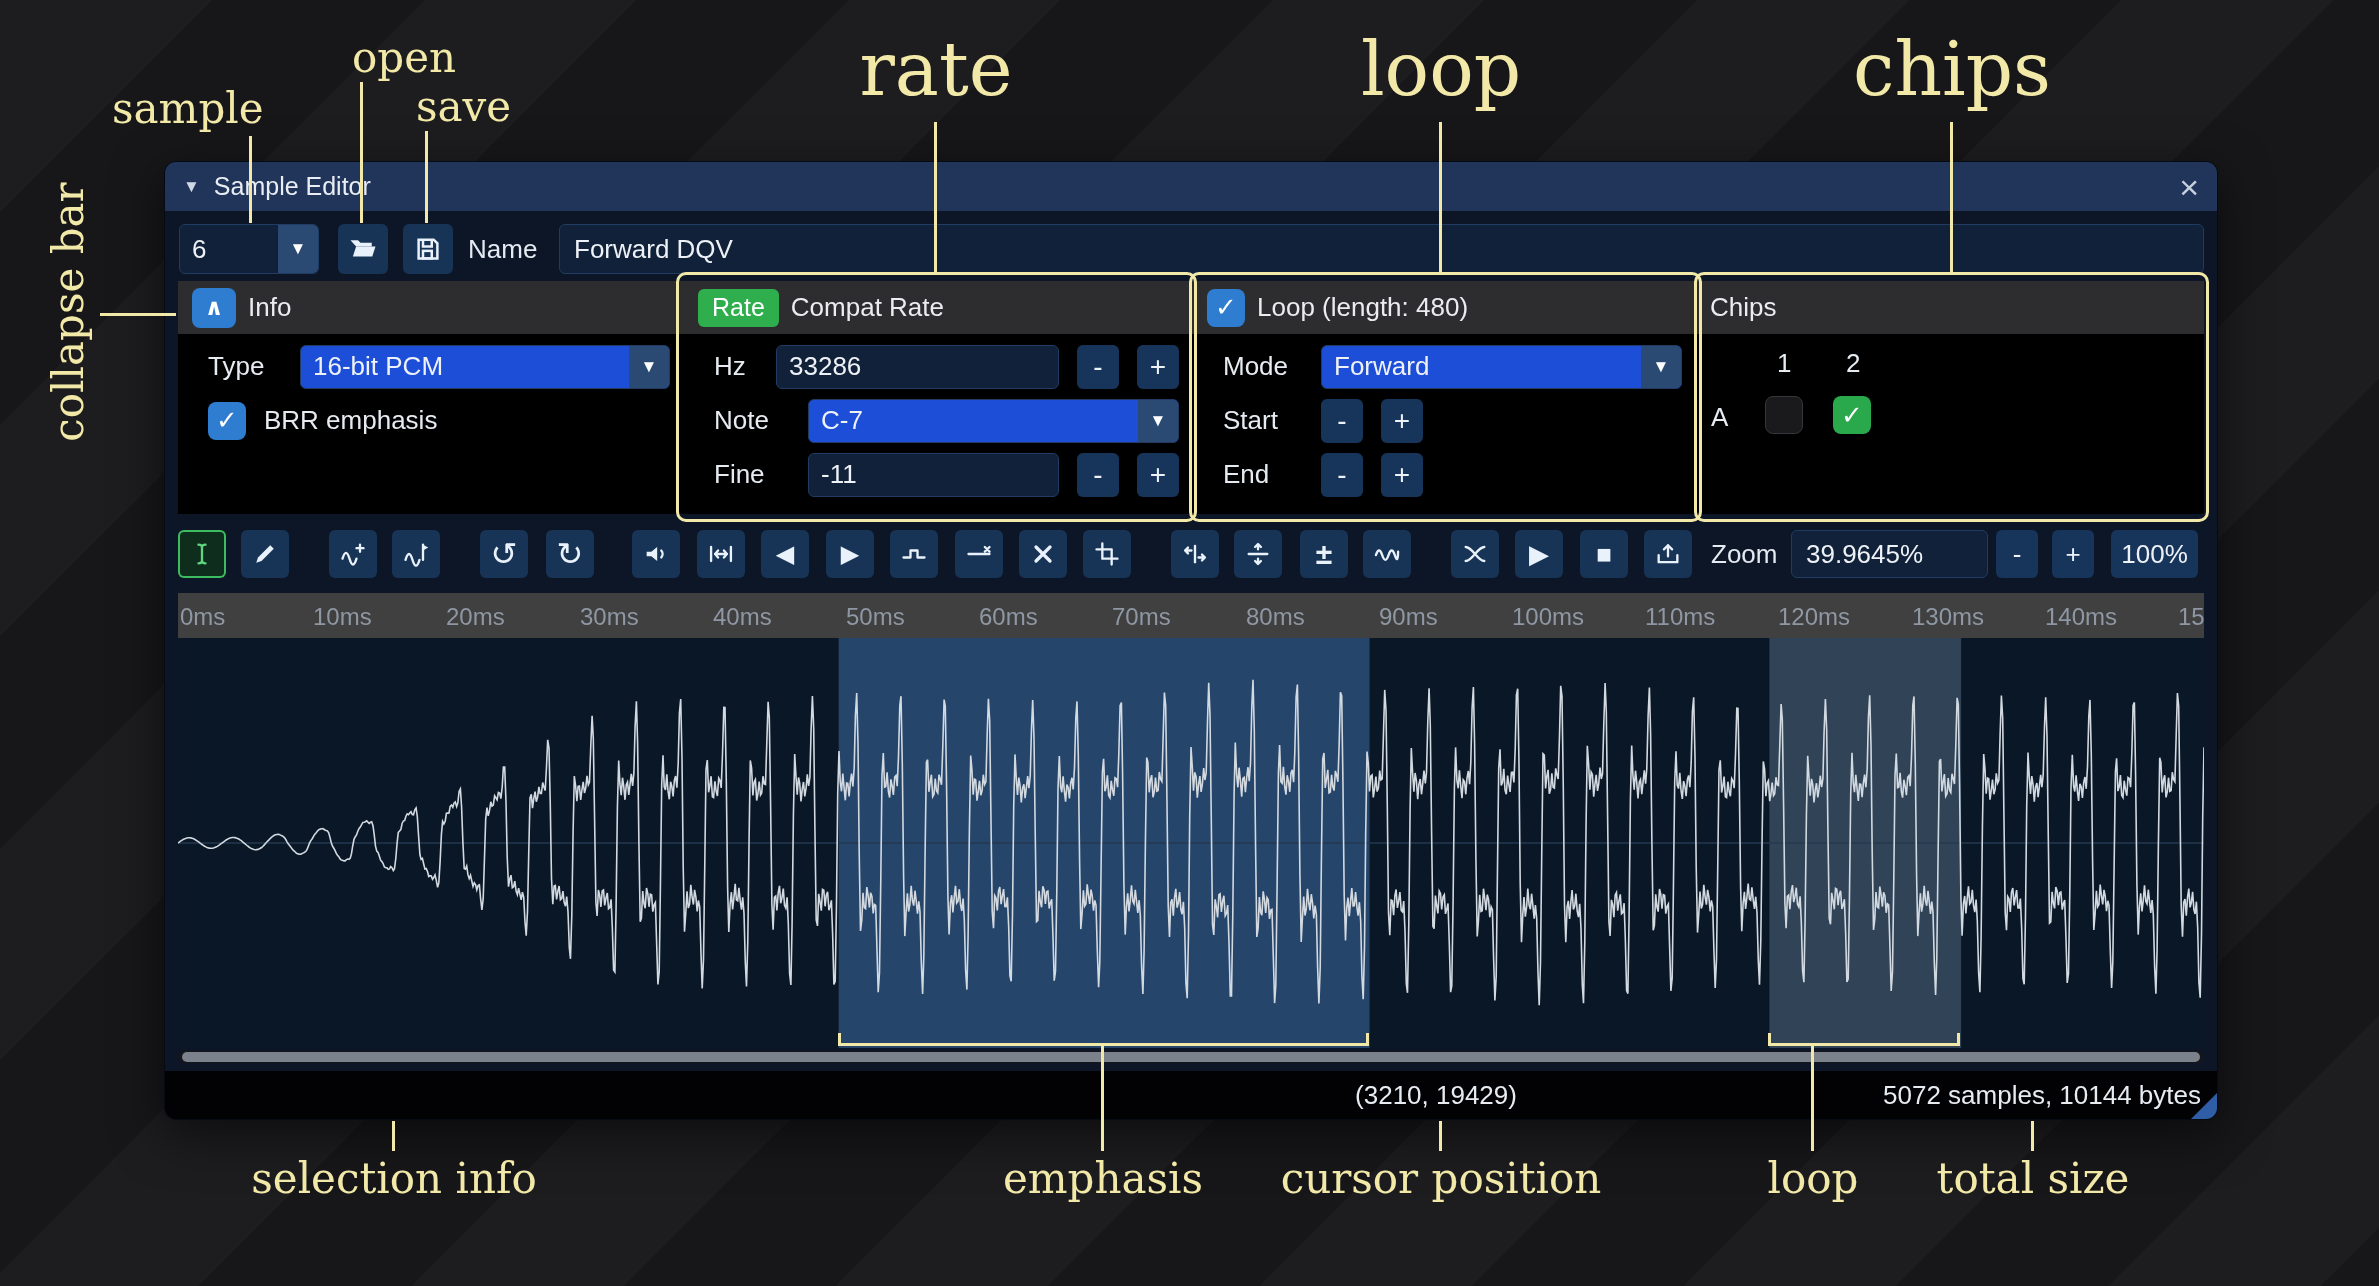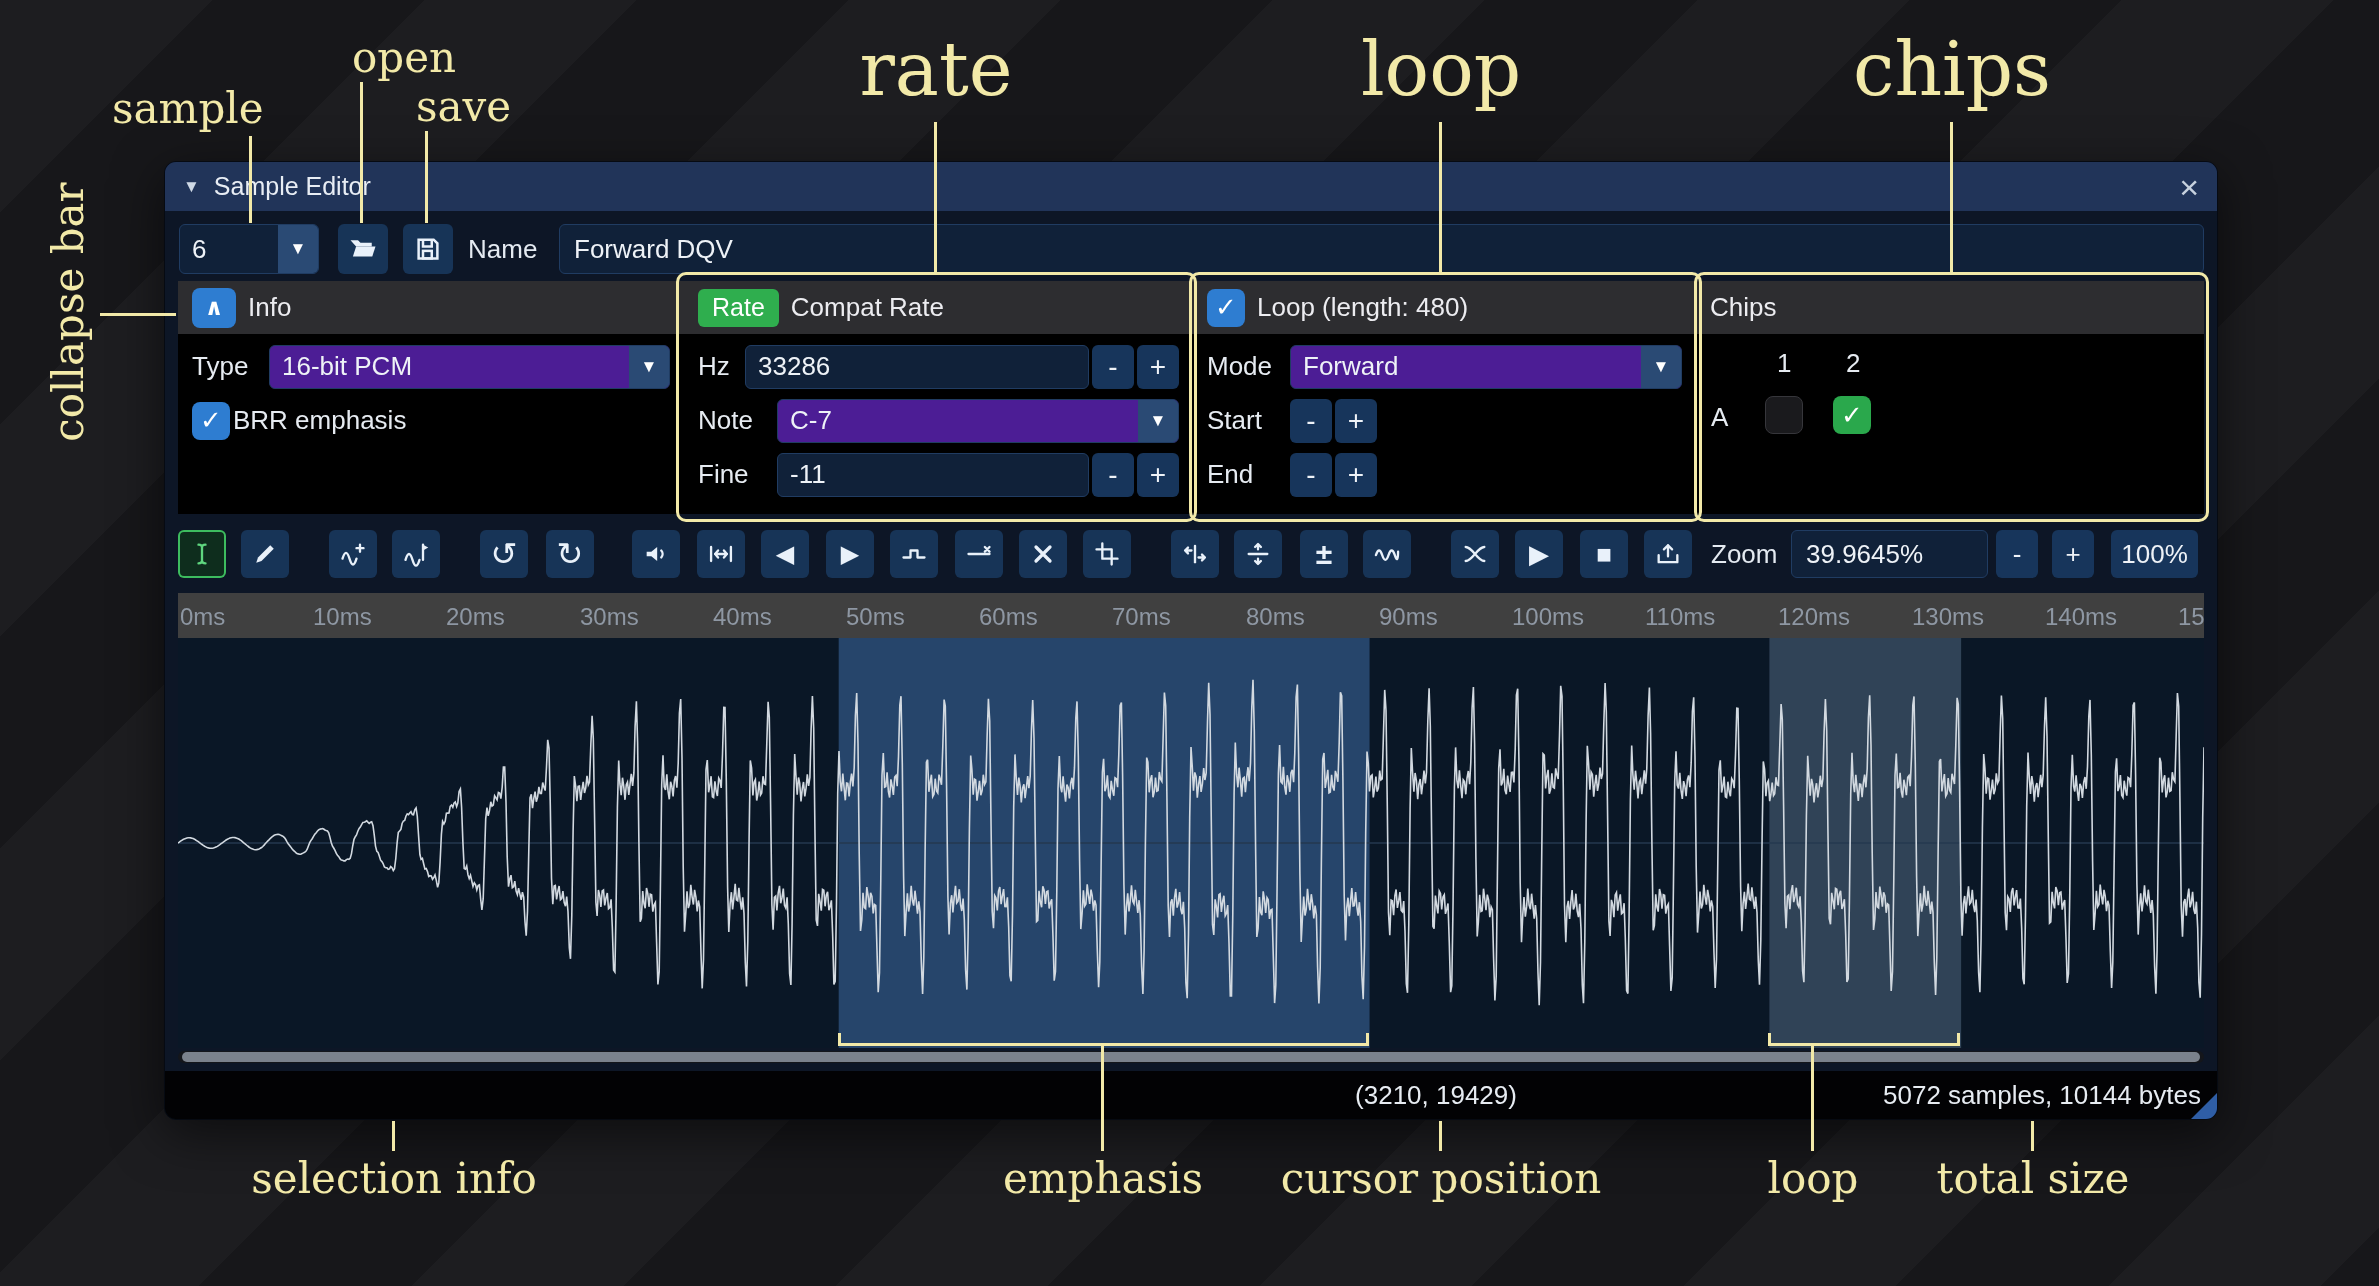--- a/index.html
+++ b/index.html
@@ -25,23 +25,23 @@
     display:flex;align-items:center;overflow:hidden;box-sizing:border-box;}
   .combo-val{flex:1;padding:0 12px;font-size:26px;color:#eef2f7;white-space:nowrap;}
   .combo-arrow{width:40px;align-self:stretch;background:#2a4a74;display:flex;align-items:center;
     justify-content:center;color:#fff;font-size:17px;flex:none;}
   
   .panel{position:absolute;background:#000;display:flex;flex-direction:column;box-sizing:border-box;}
   .phead{height:53px;background:#2d2d30;display:flex;align-items:center;gap:12px;
     padding:0 14px;color:#ececf0;font-size:26px;flex:none;}
   .pbody{flex:1;padding:10px 14px;display:flex;flex-direction:column;gap:9px;}
   .pbody.rel{position:relative;padding:0;}
-  .prow{display:flex;align-items:center;gap:3px;height:45px;}
+  .prow{display:flex;align-items:center;gap:18px;height:45px;margin-left:16px;}
   .plabel{color:#e6ebf1;font-size:26px;flex:none;}
-  .fcombo{flex:1;height:44px;background:#4c1d95;border:1px solid #203c62;border-radius:6px;
+  .fcombo{flex:1;height:44px;background:#1d4ed8;border:1px solid #203c62;border-radius:6px;
     display:flex;align-items:center;overflow:hidden;box-sizing:border-box;}
   .finput{flex:1;height:44px;background:#102139;border:1px solid #203c62;border-radius:6px;
     display:flex;align-items:center;padding:0 12px;font-size:26px;color:#eef2f7;box-sizing:border-box;}
   .spin{width:42px;height:44px;flex:none;background:#17355b;border-radius:6px;display:flex;
     align-items:center;justify-content:center;color:#eef2f7;font-size:28px;}
   .checkbox{width:38px;height:38px;border-radius:8px;display:flex;align-items:center;
     justify-content:center;font-size:26px;font-weight:bold;color:#fff;flex:none;box-sizing:border-box;}
   .cb-blue{background:#2e7dd1;}
   .cb-green{background:#2aa84c;}
   .cb-off{background:#1a1a1d;border:1px solid #36363b;}

